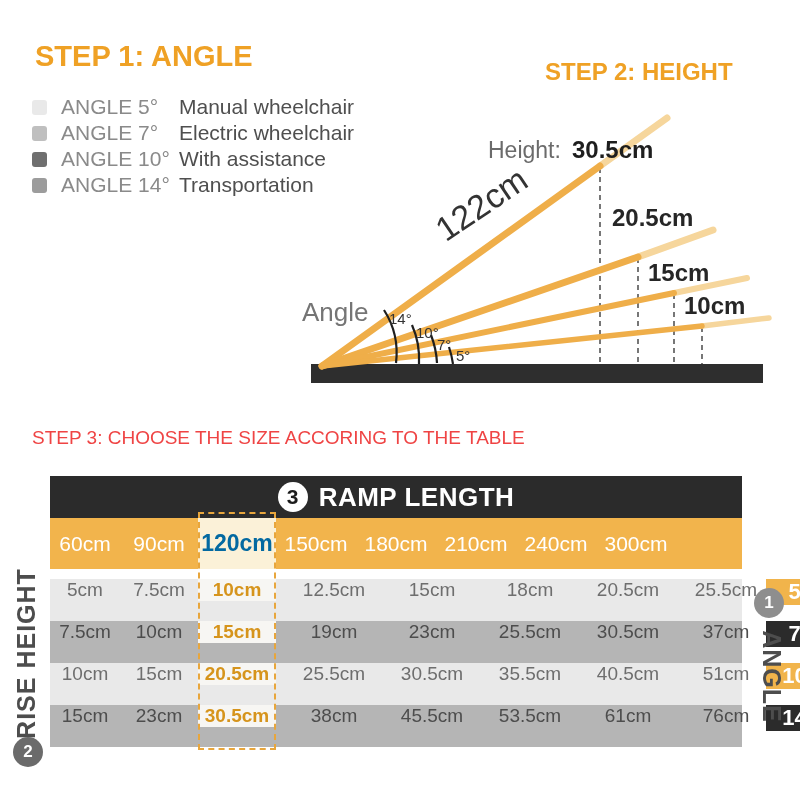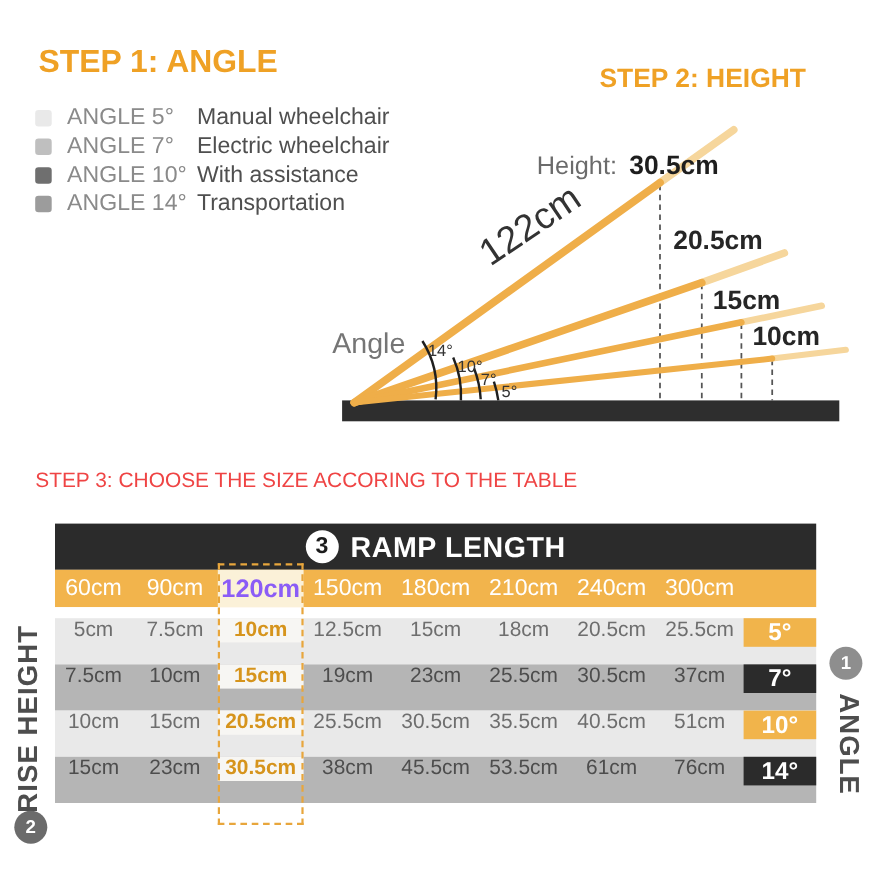--- a/index.html
+++ b/index.html
@@ -16,32 +16,32 @@
   .llabel{width:118px;font-size:21px;color:#8A8A8A;}
   .ldesc{font-size:21px;color:#4F4F4F;}
   
   .diagram{position:absolute;left:0;top:0;}
   
   .table-wrap{position:absolute;left:50px;top:476px;width:692px;}
   .bar{height:42px;background:#2B2B2B;display:flex;align-items:center;justify-content:center;gap:11px;}
   .badge3{width:30px;height:30px;border-radius:50%;background:#fff;color:#1c1c1c;
           font-weight:bold;font-size:21px;display:flex;align-items:center;justify-content:center;}
   .bar-title{color:#fff;font-weight:bold;font-size:26px;letter-spacing:.5px;}
-  .cols{display:flex;height:34px;background:#F2B44C;align-items:stretch;}
+  .cols{display:flex;height:51px;background:#F2B44C;align-items:stretch;}
   .hcell{flex:0 0 78px;display:flex;align-items:center;justify-content:center;
          color:#fff;font-size:21px;font-weight:500;}
   .hcell.c1{flex:0 0 70px;} .hcell.w80{flex:0 0 80px;}
-  .hcell.hl{background:#FBF1D8;color:#8b5cf6;font-weight:bold;font-size:23px;}
+  .hcell.hl{background:#FBF1D8;color:#0369a1;font-weight:bold;font-size:23px;}
   .acol-head{flex:0 0 66px;}
   .gap{height:10px;background:#fff;}
   .trow{display:flex;height:42px;align-items:flex-start;}
   .trow.light{background:#E9E9E9;color:#6E6E6E;}
   .trow.dark{background:#B5B5B5;color:#4D4D4D;}
   .tcell{flex:0 0 78px;display:flex;align-items:center;justify-content:center;font-size:19px;}
-  .tcell.c1{flex:0 0 70px;} .tcell.w80{flex:0 0 80px;}
+  .tcell.c1{flex:0 0 70px;} .tcell.w80{flex:0 0 80px;padding-left:18px;}
   .tcell.hl{background:#F7F6F3;color:#D6941C;font-weight:bold;}
   .acell{flex:0 0 66px;display:flex;align-items:center;justify-content:center;
          color:#fff;font-size:22px;font-weight:bold;}
   .acell.orange{background:#F1B44B;}
   .acell.black{background:#2B2B2B;}
   .hl-border{position:absolute;left:148px;top:36px;width:78px;height:238px;
              border:2px dashed #E8A63C;box-sizing:border-box;pointer-events:none;}
   
   .vlabel{position:absolute;font-size:25px;font-weight:bold;color:#4D4D4D;letter-spacing:1px;
           text-align:center;}

